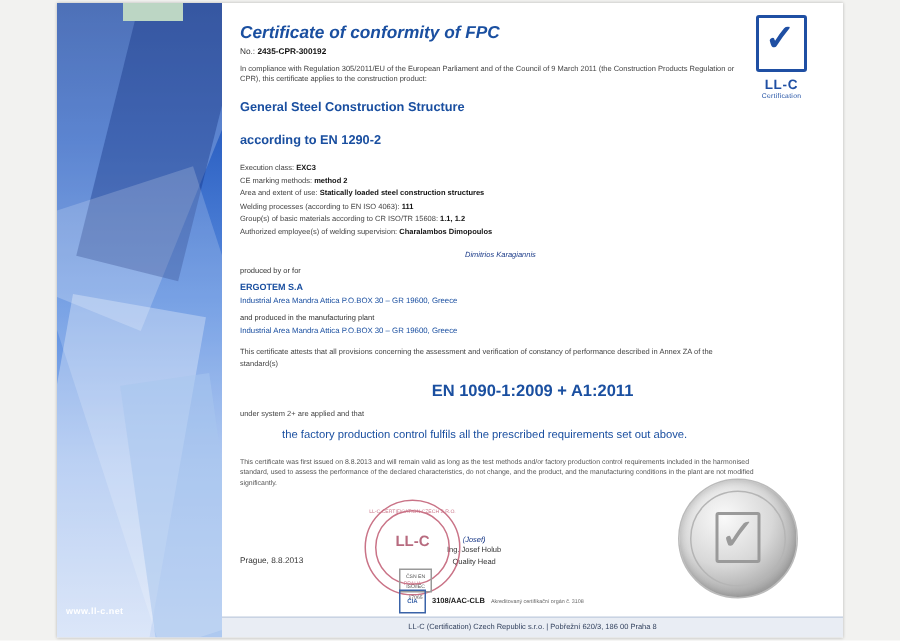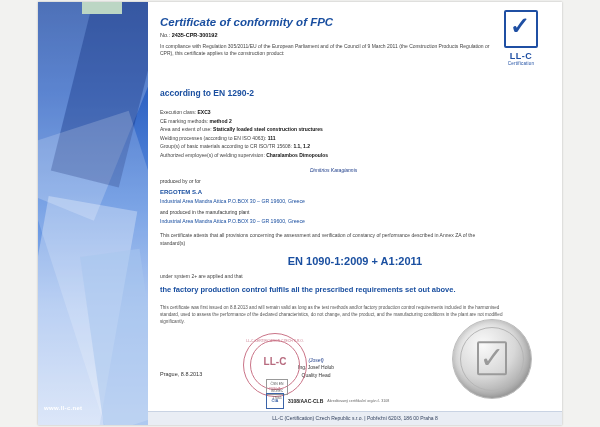--- a/index.html
+++ b/index.html
@@ -216,24 +216,25 @@
     text-align: center;
   }
   .applied {
     font-size: 5px;
     color: #444;
     margin-bottom: 6px;
   }
   .statement {
     font-size: 7.5px;
     color: #1a4fa0;
-    font-weight: bold;
+    font-weight: normal;
     line-height: 1.45;
     width: 335px;
     margin-bottom: 9px;
+    margin-left: 28px;
   }
   .validity {
     font-size: 4.6px;
     color: #555;
     line-height: 1.5;
     width: 345px;
   }
   .place-date {
     position: absolute;
     left: 12px;
@@ -401,21 +402,21 @@
       <h1 class="title">Certificate of conformity of FPC</h1>
 
       <div class="docno">
         <span>No.:</span>
         <b>2435-CPR-300192</b>
       </div>
 
       <div class="intro">In compliance with Regulation 305/2011/EU of the European Parliament and of the Council of 9 March 2011 (the Construction Products Regulation or CPR), this certificate applies to the construction product:</div>
 
       <h2 class="subject">
-        <br>
+        <span>General Steel Construction Structure</span><br>
         <br>
         <span>according to EN 1290-2</span>
       </h2>
 
       <div class="fields">
         <div>
           <span class="row-label">Execution class:</span>
           <b>EXC3</b>
         </div>
         <div>

